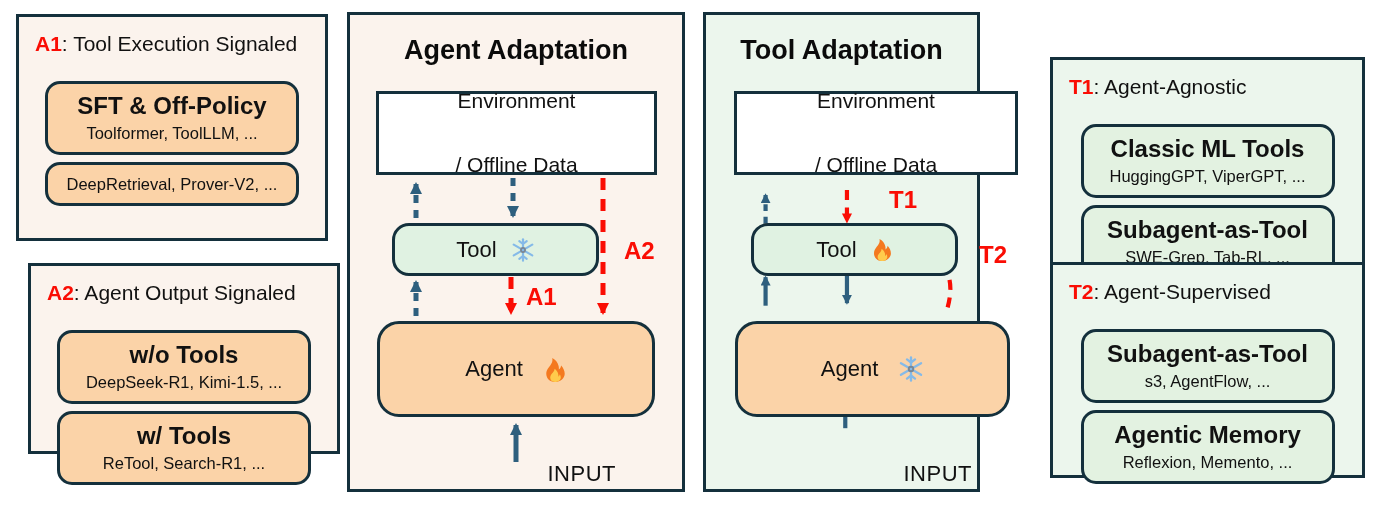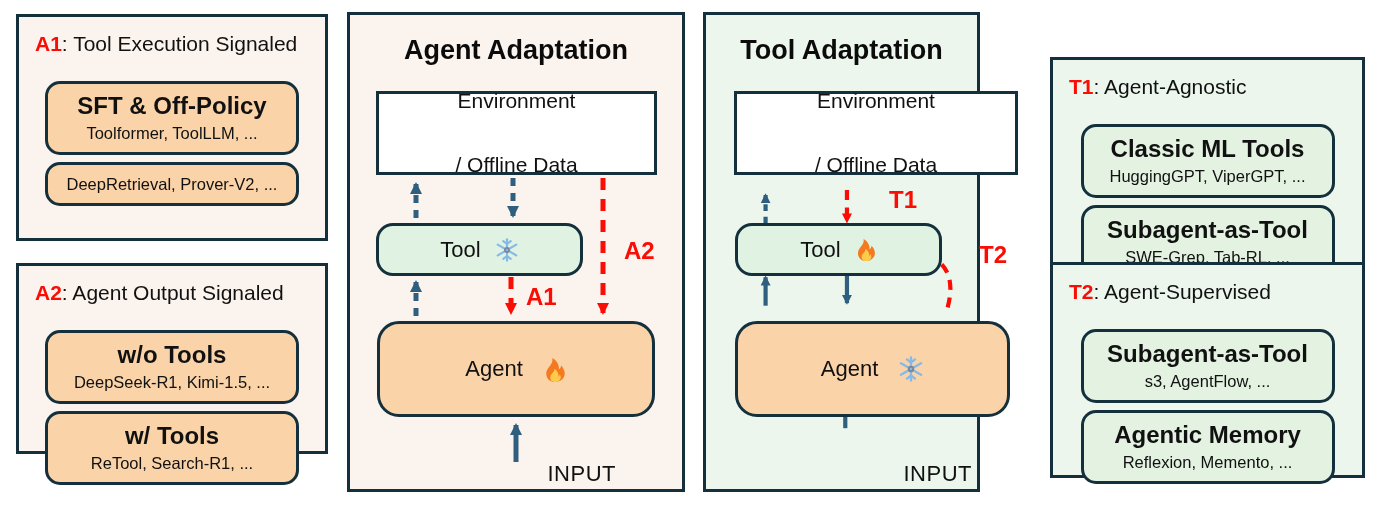--- a/index.html
+++ b/index.html
@@ -29,21 +29,21 @@
   
   .diag-title { position: absolute; top: 20px; left: 0; right: 0; text-align: center;
                 font-size: 27px; font-weight: 700; color: #0b0b0b; }
   .arrows { position: absolute; left: 0; top: 0; width: 100%; height: 100%; }
 
   .env-box { position: absolute; background: #fff; border: 3px solid var(--border-navy, #14303C);
              display: flex; flex-direction: column; align-items: center; justify-content: center;
              font-size: 21px; line-height: 1.32; gap: 36px; }
   .node { position: absolute; border: 3px solid var(--border-navy, #14303C);
           display: flex; align-items: center; justify-content: center; font-size: 22px; }
-  .tool-node  { border-radius: 17px; background: var(--tool-green-fill, #E0F2E2); gap: 14px; }
+  .tool-node  { border-radius: 17px; background: var(--tool-green-fill, #E0F2E2); gap: 14px; margin-left: 16px; }
   .agent-node { border-radius: 22px; background: var(--orange-fill, #FBD3A8); gap: 20px; }
 
   .arrow-label { position: absolute; font-size: 24px; font-weight: 700; color: var(--red-accent, #FA0D04); }
   .input-label { position: absolute; font-size: 22px; text-align: right; letter-spacing: 0.5px; }
 
   .t-dash { stroke: var(--arrow-teal, #2E5F7E); stroke-width: 5; stroke-dasharray: 8 7; }
   .t-solid{ stroke: var(--arrow-teal, #2E5F7E); stroke-width: 5; }
   .r-dash { stroke: var(--red-accent, #FA0D04); stroke-width: 5; stroke-dasharray: 12 9; fill: none; }
   .mk-teal{ fill: var(--arrow-teal, #2E5F7E); }
   .mk-red { fill: var(--red-accent, #FA0D04); }
@@ -70,21 +70,21 @@
     </h2>
     <div class="chip orange chip-top1">
       <div class="chip-title">SFT &amp; Off-Policy</div>
       <div class="chip-items">Toolformer, ToolLLM, ...</div>
     </div>
     <div class="chip orange chip-top2">
       <div class="chip-items">DeepRetrieval, Prover-V2, ...</div>
     </div>
   </section>
 
-  <section class="panel warm" style="left:16px; top:263px; width:312px; height:191px;">
+  <section class="panel warm" style="left:28px; top:263px; width:312px; height:191px;">
     <h2 class="side-title">
       <span class="tag">A2</span><span>: Agent Output Signaled</span>
     </h2>
     <div class="chip orange chip-top1">
       <div class="chip-title">w/o Tools</div>
       <div class="chip-items">DeepSeek-R1, Kimi-1.5, ...</div>
     </div>
     <div class="chip orange chip-top2">
       <div class="chip-title">w/ Tools</div>
       <div class="chip-items">ReTool, Search-R1, ...</div>

